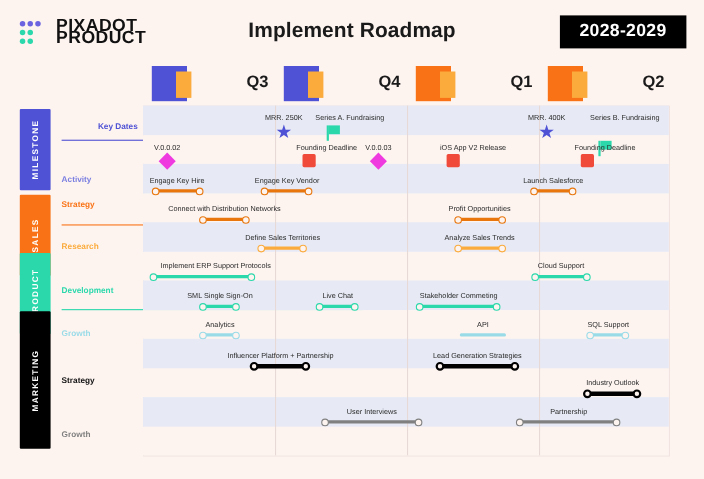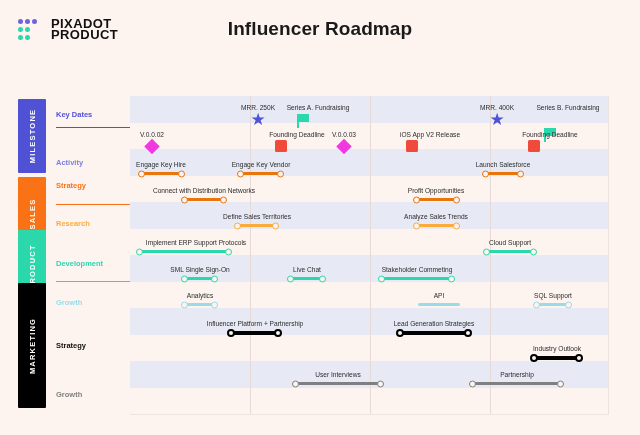--- a/index.html
+++ b/index.html
@@ -3,21 +3,21 @@
 <meta charset="utf-8">
 <style>
   html,body{margin:0;padding:0;}
   body{width:640px;height:435px;background:#fdf4f0;font-family:"Liberation Sans",sans-serif;overflow:hidden;position:relative;}
   #page{position:absolute;inset:0;}
 
   
   .logo{position:absolute;left:18px;top:16px;display:flex;align-items:center;gap:7px;}
   .logo-dots{position:relative;width:26px;height:26px;}
   .logo-dots i{position:absolute;width:5px;height:5px;border-radius:50%;display:block;}
-  .logo-text{font-size:13px;font-weight:bold;line-height:11.5px;letter-spacing:.4px;color:#111;}
+  .logo-text{font-size:16px;font-weight:bold;line-height:11.5px;letter-spacing:.4px;color:#111;}
   .title{position:absolute;left:0;right:0;top:18px;text-align:center;font-size:19px;font-weight:bold;color:#1a1a1a;letter-spacing:.1px;}
   .datebadge{position:absolute;right:16px;top:14px;background:#000;color:#fff;font-size:16px;font-weight:bold;padding:6px 18px;letter-spacing:.3px;}
 
   
   .qhead{position:absolute;left:0;top:56px;width:640px;height:40px;}
   .qmark{position:absolute;top:0;width:46px;height:38px;}
   .qmark .r1{position:absolute;left:0;top:4px;width:32px;height:32px;}
   .qmark .r2{position:absolute;left:22px;top:9px;width:14px;height:24px;}
   .qlabel{position:absolute;top:10px;font-size:15px;font-weight:bold;color:#1a1a1a;}
 
@@ -65,28 +65,51 @@
       <i style="left:7px;top:11px;background:#2ad8ab"></i>
       <i style="left:0px;top:19px;background:#2ad8ab"></i>
       <i style="left:7px;top:19px;background:#2ad8ab"></i>
     </div>
     <div class="logo-text">
       <div>PIXADOT</div>
       <div>PRODUCT</div>
     </div>
   </div>
 
-  <div class="title">Influencer Roadmap</div>
-
+  <div class="title">Implement Roadmap</div>
+  <div class="datebadge">2028-2029</div>
+
+  <div class="qhead" id="qhead">
+      <div class="qmark" style="left: 138px;">
+        <div class="r1" style="background: rgb(79, 82, 212);"></div>
+        <div class="r2" style="background: rgb(251, 171, 60);"></div>
+      </div>
+      <div class="qlabel" style="left: 224px;">Q3</div>
+      <div class="qmark" style="left: 258px;">
+        <div class="r1" style="background: rgb(79, 82, 212);"></div>
+        <div class="r2" style="background: rgb(251, 171, 60);"></div>
+      </div>
+      <div class="qlabel" style="left: 344px;">Q4</div>
+      <div class="qmark" style="left: 378px;">
+        <div class="r1" style="background: rgb(249, 115, 22);"></div>
+        <div class="r2" style="background: rgb(251, 171, 60);"></div>
+      </div>
+      <div class="qlabel" style="left: 464px;">Q1</div>
+      <div class="qmark" style="left: 498px;">
+        <div class="r1" style="background: rgb(249, 115, 22);"></div>
+        <div class="r2" style="background: rgb(251, 171, 60);"></div>
+      </div>
+      <div class="qlabel" style="left: 584px;">Q2</div>
+    </div>
 
   <div id="sidebar">
       <div class="catblock" style="top: 99px; height: 74px; background: rgb(79, 82, 212);">
         <span>MILESTONE</span>
       </div>
-      <div class="subrow" style="top: 110px; color: rgb(79, 82, 212);">Key Dates</div>
+      <div class="subrow" style="top: 110px; color: rgb(79, 82, 212); margin-left: 33px;">Key Dates</div>
       <div class="subrow" style="top: 158px; color: rgb(123, 127, 224);">Activity</div>
       <div class="catline" style="top: 127px; width: 274px; background: rgb(79, 82, 212);"></div>
       <div class="catblock" style="top: 177px; height: 74px; background: rgb(249, 115, 22);">
         <span>SALES</span>
       </div>
       <div class="subrow" style="top: 181px; color: rgb(249, 115, 22);">Strategy</div>
       <div class="subrow" style="top: 219px; color: rgb(251, 171, 60); text-align: center;">Research</div>
       <div class="catline" style="top: 204px; width: 274px; background: rgb(249, 115, 22);"></div>
       <div class="catblock" style="top: 230px; height: 74px; background: rgb(42, 216, 171);">
         <span>PRODUCT</span>

